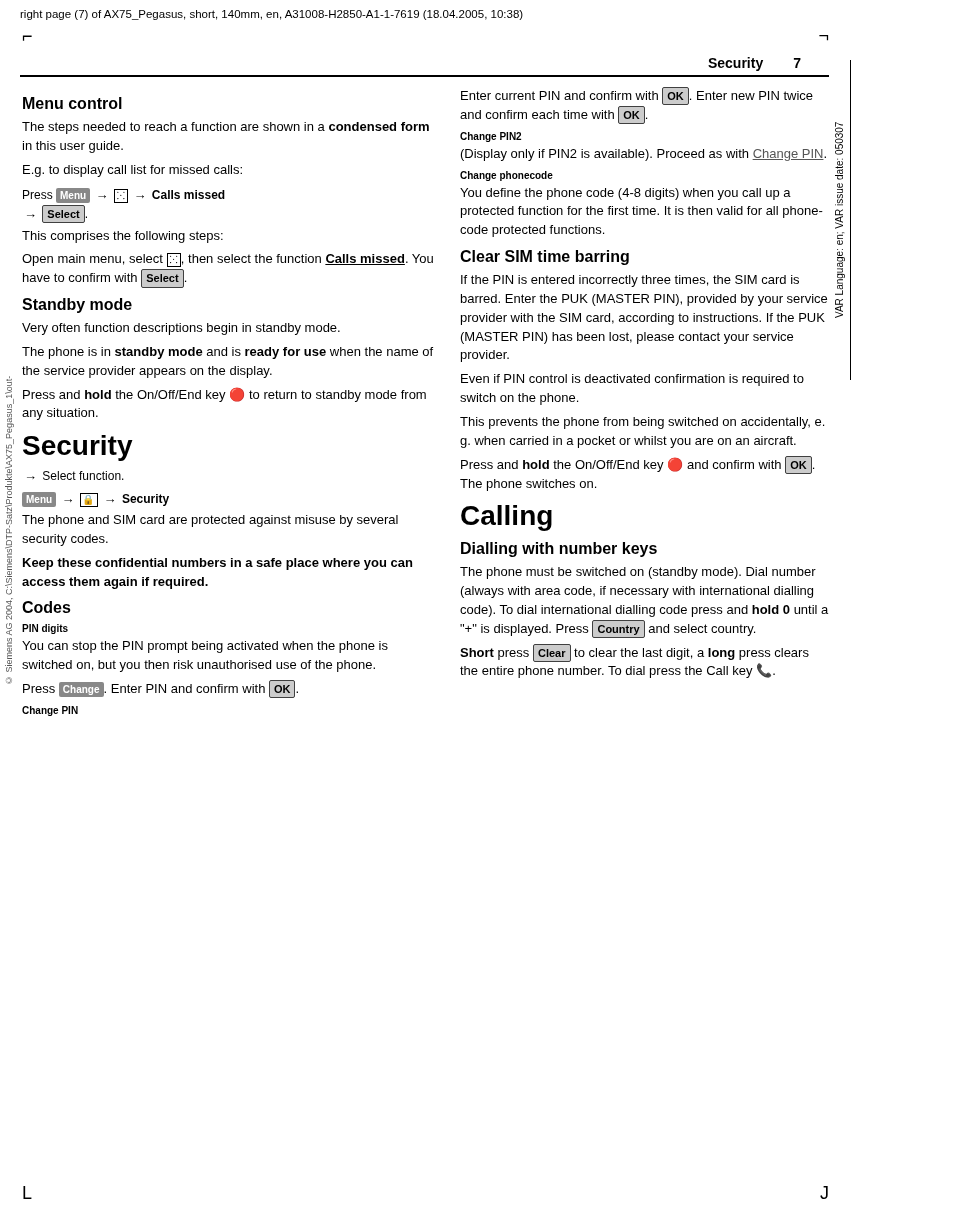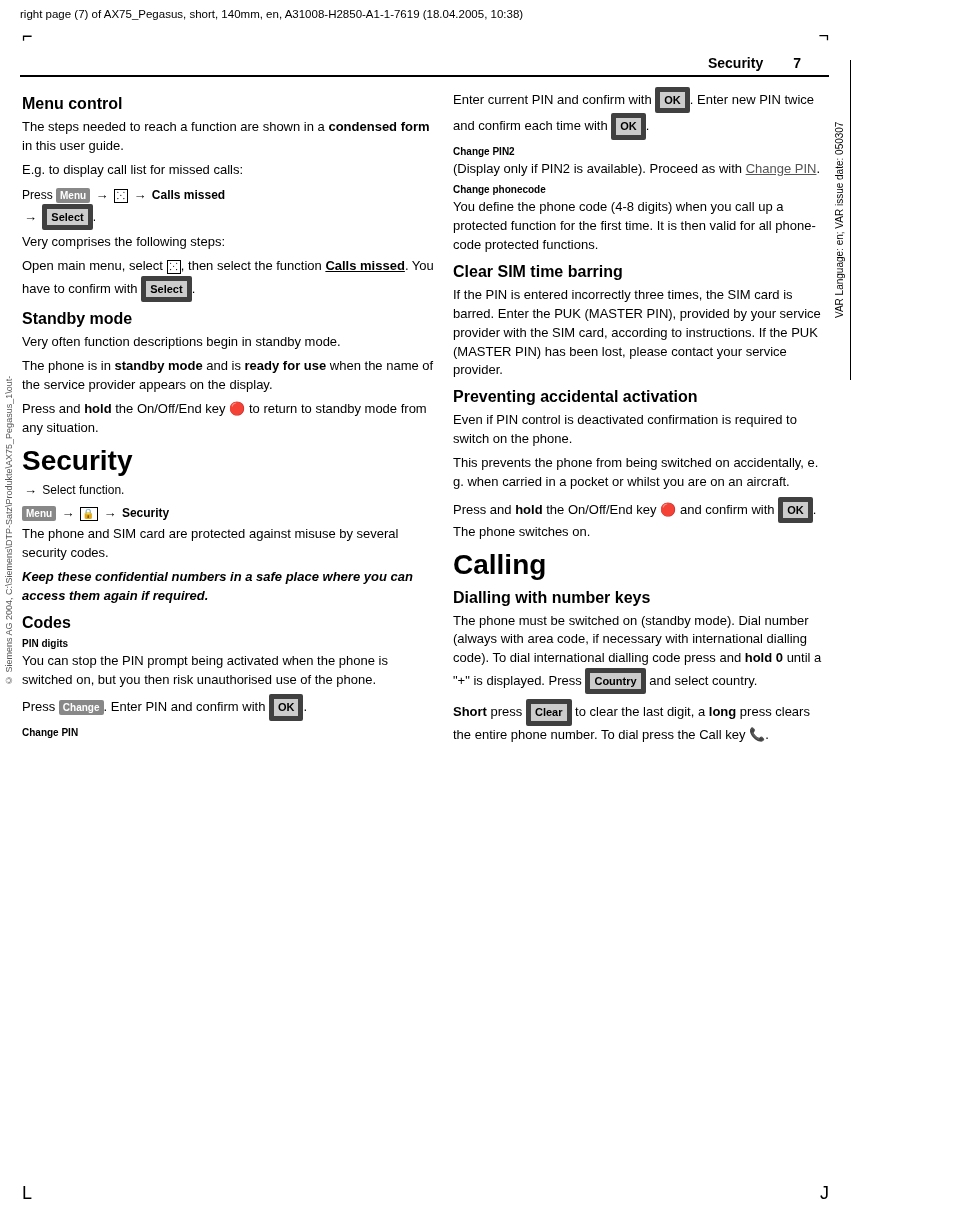--- a/index.html
+++ b/index.html
@@ -80,21 +80,21 @@
 
     .page-number {
       font-weight: bold;
       font-size: 14px;
     }
 
     
     .content-area {
       display: flex;
       padding: 10px 22px 10px 22px;
-      gap: 11px;
+      gap: 18px;
     }
 
     .col-left {
       flex: 0 0 420px;
       max-width: 420px;
     }
 
     .col-right {
       flex: 1;
     }
@@ -141,39 +141,38 @@
 
     .kbd-light {
       display: inline-block;
       background: #ccc;
       color: #000;
       font-size: 11px;
       font-weight: bold;
       padding: 1px 4px;
       border-radius: 2px;
       line-height: 1.3;
-      border: 5px solid #404040;
+      border: 1px solid #404040;
     }
 
     .arrow {
       font-size: 13px;
       margin: 0 2px;
     }
 
     .nav-line {
       font-size: 12px;
       margin-bottom: 3px;
       line-height: 1.5;
     }
 
     .warning-bold {
       font-weight: bold;
       font-size: 13px;
       margin-bottom: 5px;
-      font-style: italic;
     }
 
     
     .icon-phone {
       display: inline-block;
       font-size: 13px;
     }
 
     .icon-nav-grid {
       display: inline-block;
@@ -239,21 +238,21 @@
       </p>
       <p class="nav-line">
         Press <span class="kbd">Menu</span>
         <span class="arrow">→</span>
         <span class="icon-nav-grid">⁙</span>
         <span class="arrow">→</span>
         <strong>Calls missed</strong><br>
         <span class="arrow">→</span> <span class="kbd-light">Select</span>.
       </p>
       <p>
-        Very comprises the following steps:
+        This comprises the following steps:
       </p>
       <p>
         Open main menu, select <span class="icon-nav-grid">⁙</span>, then select
         the function <u><strong>Calls missed</strong></u>. You have to confirm with <span class="kbd-light">Select</span>.
       </p>
 
       <h2>Standby mode</h2>
       <p>
         Very often function descriptions begin in standby mode.
       </p>
@@ -313,21 +312,20 @@
       <h3>Change phonecode</h3>
       <p>
         You define the phone code (4-8 digits) when you call up a protected function for the first time. It is then valid for all phone-code protected functions.
       </p>
 
       <h2>Clear SIM time barring</h2>
       <p>
         If the PIN is entered incorrectly three times, the SIM card is barred. Enter the PUK (MASTER PIN), provided by your service provider with the SIM card, according to instructions. If the PUK (MASTER PIN) has been lost, please contact your service provider.
       </p>
 
-      <h2>Preventing accidental activation</h2>
       <p>
         Even if PIN control is deactivated confirmation is required to switch on the phone.
       </p>
       <p>
         This prevents the phone from being switched on accidentally, e. g. when carried in a pocket or whilst you are on an aircraft.
       </p>
       <p>
         Press and <strong>hold</strong> the On/Off/End key <span class="icon-phone">🔴</span>
         and confirm with <span class="kbd-light">OK</span>. The phone switches on.
       </p>

